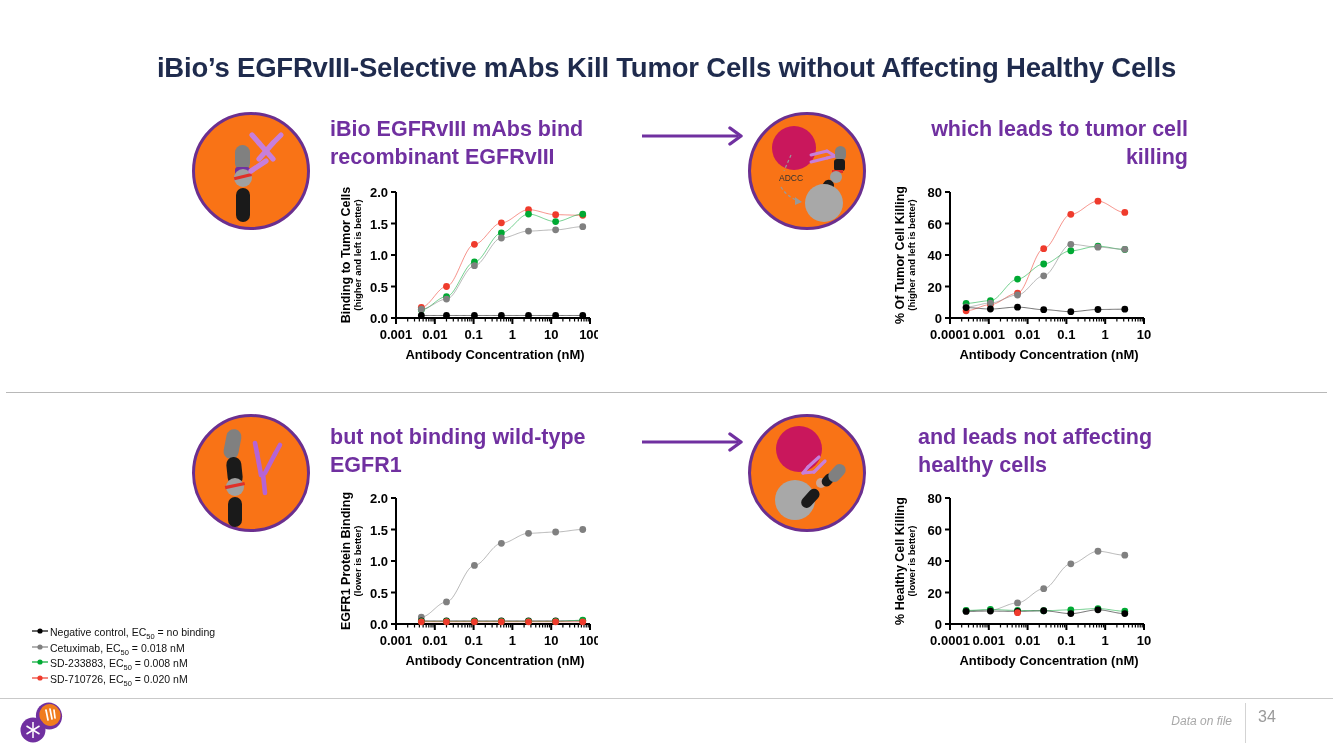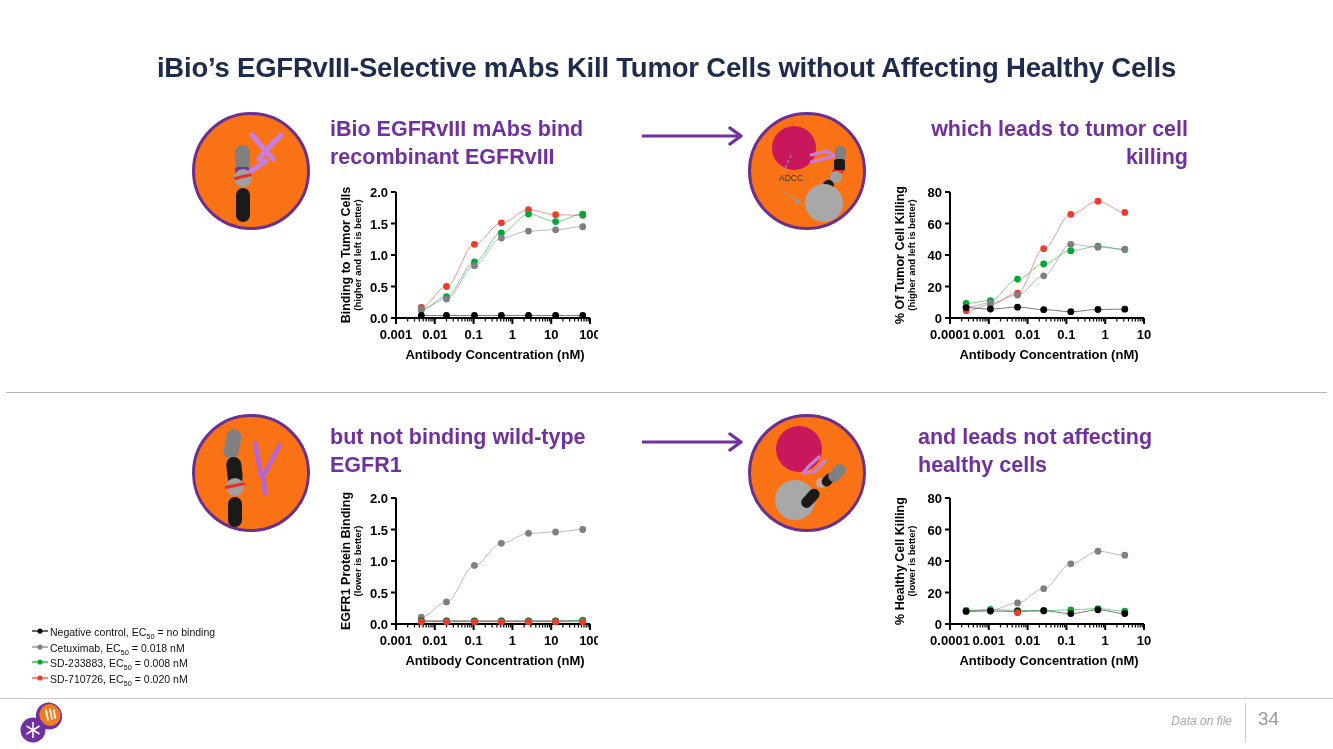--- a/index.html
+++ b/index.html
@@ -42,21 +42,21 @@
   .legrow{display:flex;align-items:flex-start;height:15.5px;}
   .legmark{width:20px;display:flex;align-items:center;justify-content:center;}
   .legmark svg{display:block;}
   .legtext{font-size:10.5px;color:#111;font-weight:500;white-space:nowrap;}
   .legtext sub{font-size:7.5px;}
 
   
   .logo{position:absolute;left:18px;top:702px;width:48px;height:42px;}
   .dataonfile{position:absolute;left:1140px;top:714px;width:92px;text-align:right;
               font-size:12px;font-style:italic;color:#a8a8a8;}
-  .pagenum{position:absolute;left:1258px;top:708px;font-size:19px;color:#9a9a9a;}
+  .pagenum{position:absolute;left:1258px;top:708px;font-size:16px;color:#9a9a9a;}
 </style>
 </head>
 <body>
 
 <div class="slide">
 
   <div class="title">iBio’s EGFRvIII-Selective mAbs Kill Tumor Cells without Affecting Healthy Cells</div>
 
   <div class="divider"></div>
 

